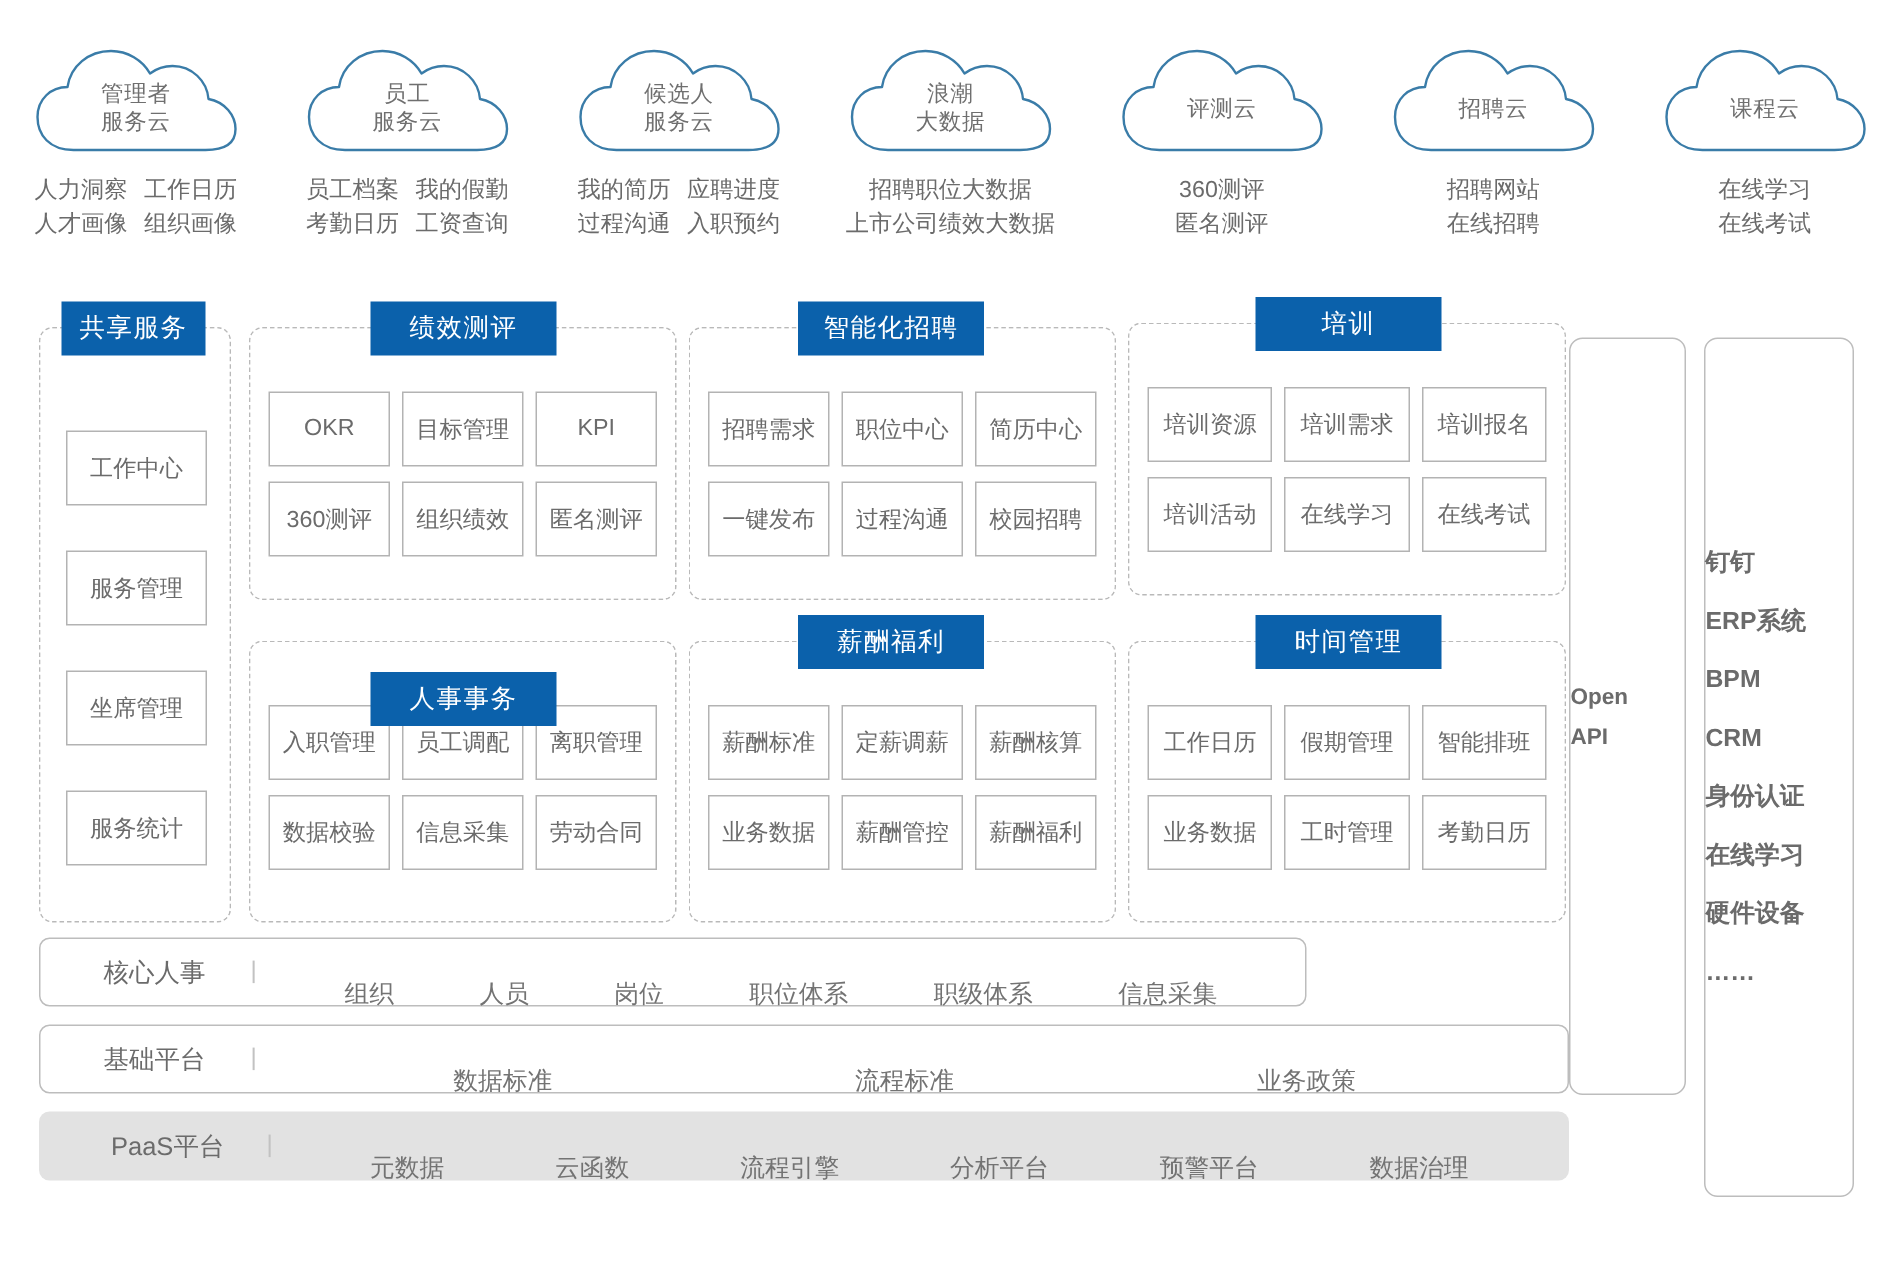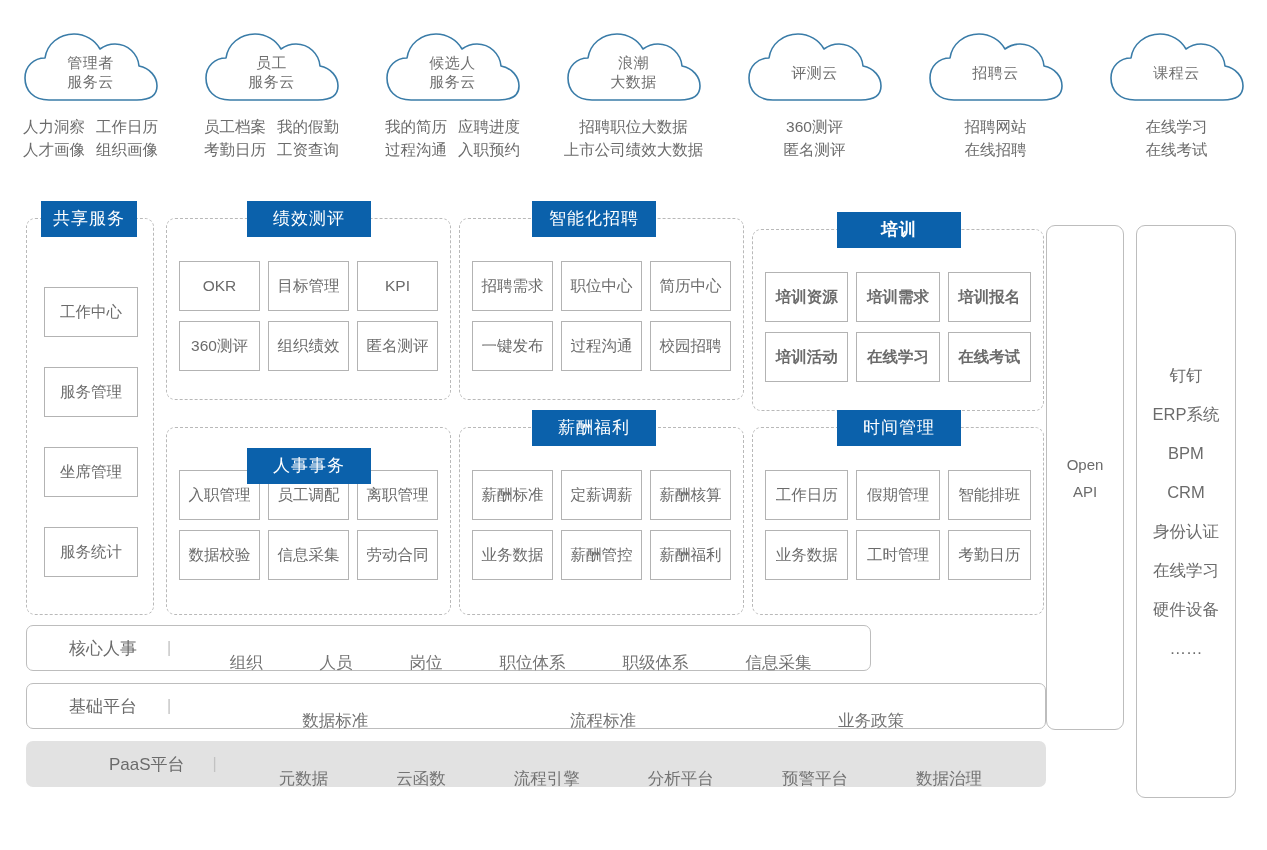--- a/index.html
+++ b/index.html
@@ -134,21 +134,20 @@
     height: 46px;
   }
   .bar-outlined {
     border: 1px solid #bdbdbd;
     border-radius: 7px;
     background: #fff;
   }
   .bar-grey {
     background: #e2e2e2;
     border-radius: 7px;
-    padding-left: 35px;
   }
   .bar-title {
     font-size: 17px;
     color: #6b6b6b;
     white-space: nowrap;
   }
   .bar-sep {
     color: #c2c2c2;
     font-size: 16px;
   }
@@ -164,22 +163,23 @@
 
   
   .right-col {
     position: absolute;
     border: 1px solid #bdbdbd;
     border-radius: 9px;
     background: #fff;
     box-sizing: border-box;
     display: flex;
     flex-direction: column;
-    align-items: center;
+    align-items: flex-start;
     justify-content: center;
+    font-weight: bold;
   }
   #openapi-col .line {
     font-size: 15px;
     color: #6b6b6b;
     line-height: 27px;
     text-align: center;
   }
   #integration-col .line {
     font-size: 16.5px;
     color: #6b6b6b;
@@ -336,21 +336,21 @@
         <div class="blue-tab" style="left: 72px;">智能化招聘</div>
         <div class="mod-grid">
           <div class="cell">招聘需求</div>
           <div class="cell">职位中心</div>
           <div class="cell">简历中心</div>
           <div class="cell">一键发布</div>
           <div class="cell">过程沟通</div>
           <div class="cell">校园招聘</div>
         </div>
       </div>
-      <div class="module" style="left: 726px; top: 24px; width: 292px; height: 182px; font-weight: bold;">
+      <div class="module" style="left: 726px; top: 10px; width: 292px; height: 182px;">
         <div class="blue-tab" style="left: 84px;">培训</div>
         <div class="mod-grid">
           <div class="cell">培训资源</div>
           <div class="cell">培训需求</div>
           <div class="cell">培训报名</div>
           <div class="cell">培训活动</div>
           <div class="cell">在线学习</div>
           <div class="cell">在线考试</div>
         </div>
       </div>

